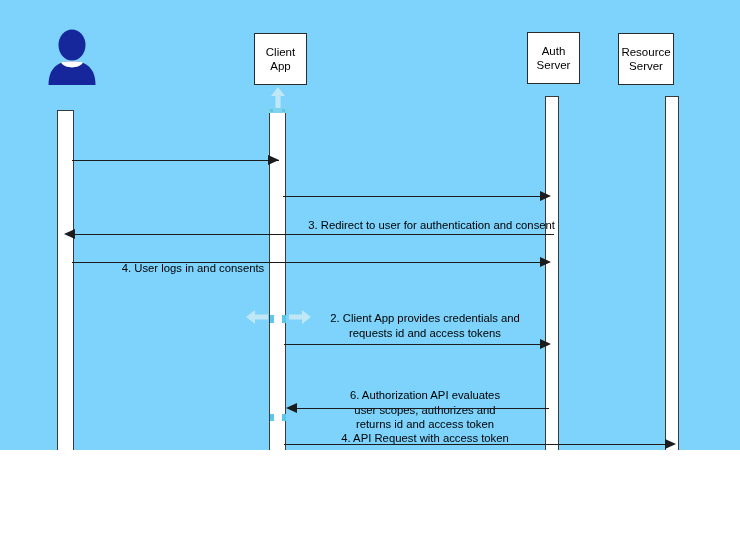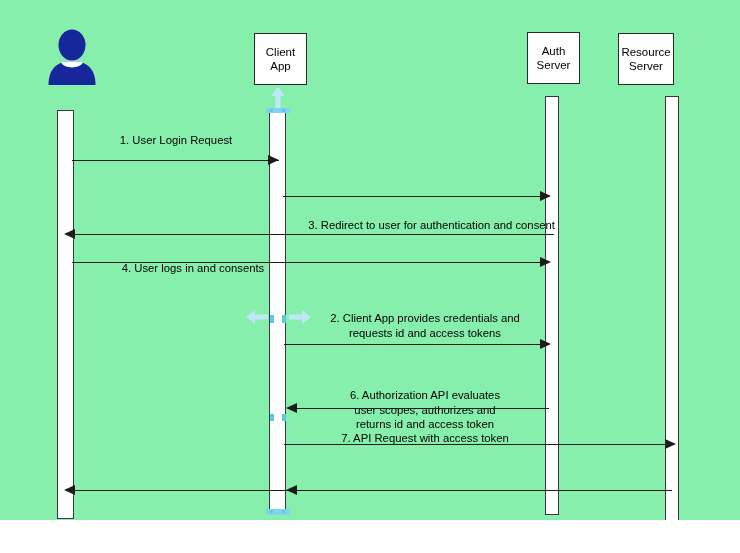--- a/index.html
+++ b/index.html
@@ -7,22 +7,22 @@
     padding: 0;
     background: #ffffff;
   }
   body {
     font-family: "Liberation Sans", sans-serif;
     color: #000000;
   }
   #canvas {
     position: relative;
     width: 740px;
-    height: 520px;
-    background: #86efac;
+    height: 450px;
+    background: #7dd3fc;
     overflow: hidden;
   }
   
   .participant-box {
     position: absolute;
     box-sizing: border-box;
     border: 1.3px solid #2b2b2b;
     background: #ffffff;
     display: flex;
     align-items: center;
@@ -122,21 +122,20 @@
   </div>
 
   <div class="activation" style="left:57px; top:110px; width:17px; height:409px;"></div>
 
   <div class="activation" style="left:269px; top:111px; width:17px; height:400px;"></div>
 
   <div class="activation" style="left:545px; top:96px; width:14px; height:419px;"></div>
 
   <div class="activation" style="left:665px; top:96px; width:14px; height:434px;"></div>
 
-  <div class="msg-label" style="left:66px; top:133px; width:220px;">1. User Login Request</div>
   <div class="msg-line" style="left:72px; top:160px; width:207px;"></div>
   <div class="arrow-head right" style="left:268px; top:155px;"></div>
 
   <div class="msg-line" style="left:283px; top:196px; width:265px;"></div>
   <div class="arrow-head right" style="left:540px; top:191px;"></div>
 
   <div class="msg-label" style="left:289px; top:218px; width:266px; text-align:right;">3. Redirect to user for authentication and consent</div>
   <div class="msg-line" style="left:67px; top:234px; width:487px;"></div>
   <div class="arrow-head left" style="left:64px; top:229px;"></div>
 
@@ -148,21 +147,21 @@
 requests id and access tokens</div>
   <div class="msg-line" style="left:284px; top:344px; width:264px;"></div>
   <div class="arrow-head right" style="left:540px; top:339px;"></div>
 
   <div class="msg-label" style="left:305px; top:388px; width:240px;">6. Authorization API evaluates
 user scopes, authorizes and
 returns id and access token</div>
   <div class="msg-line" style="left:290px; top:408px; width:259px;"></div>
   <div class="arrow-head left" style="left:286px; top:403px;"></div>
 
-  <div class="msg-label" style="left:300px; top:431px; width:250px;">7. API Request with access token</div>
+  <div class="msg-label" style="left:300px; top:431px; width:250px;">4. API Request with access token</div>
   <div class="msg-line" style="left:284px; top:444px; width:389px;"></div>
   <div class="arrow-head right" style="left:665px; top:439px;"></div>
 
   <div class="msg-line" style="left:67px; top:490px; width:605px;"></div>
   <div class="arrow-head left" style="left:64px; top:485px;"></div>
   <div class="arrow-head left" style="left:286px; top:485px;"></div>
 
   <div class="sel-arrow" style="left:269px; top:86px;">
     <svg width="18" height="24" viewBox="0 0 18 24" aria-hidden="true">
       <path d="M9 1 L16 10 L11.6 10 L11.6 23 L6.4 23 L6.4 10 L2 10 Z" fill="#bfe7f6"></path>

